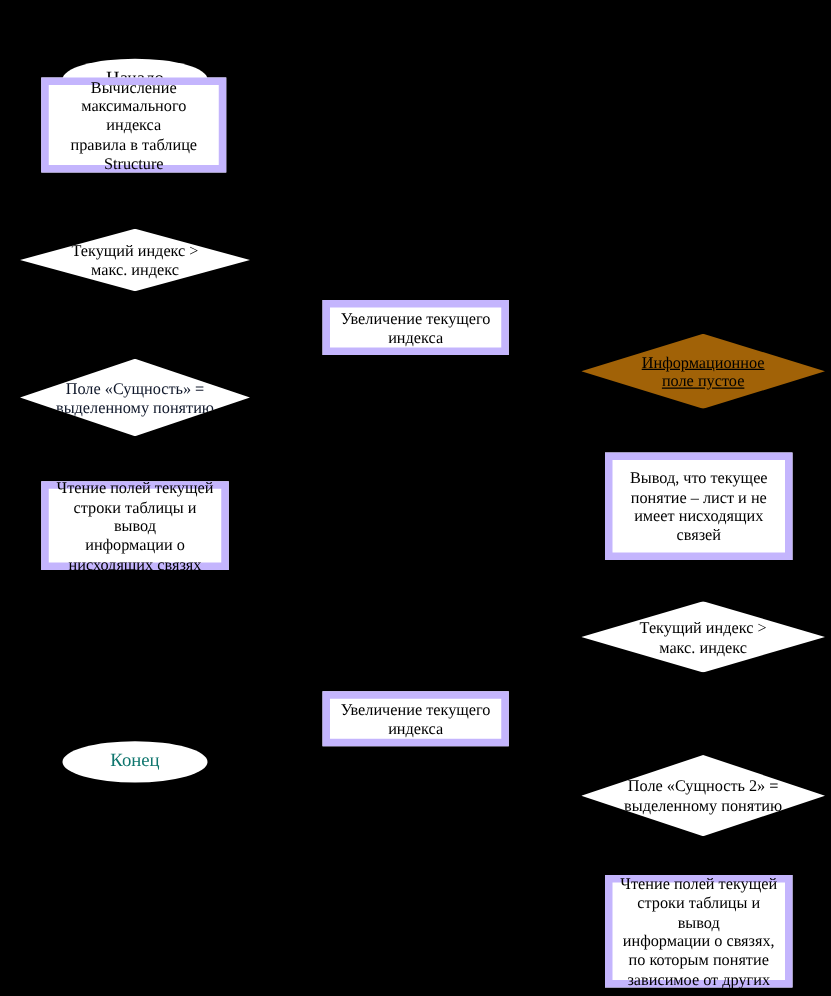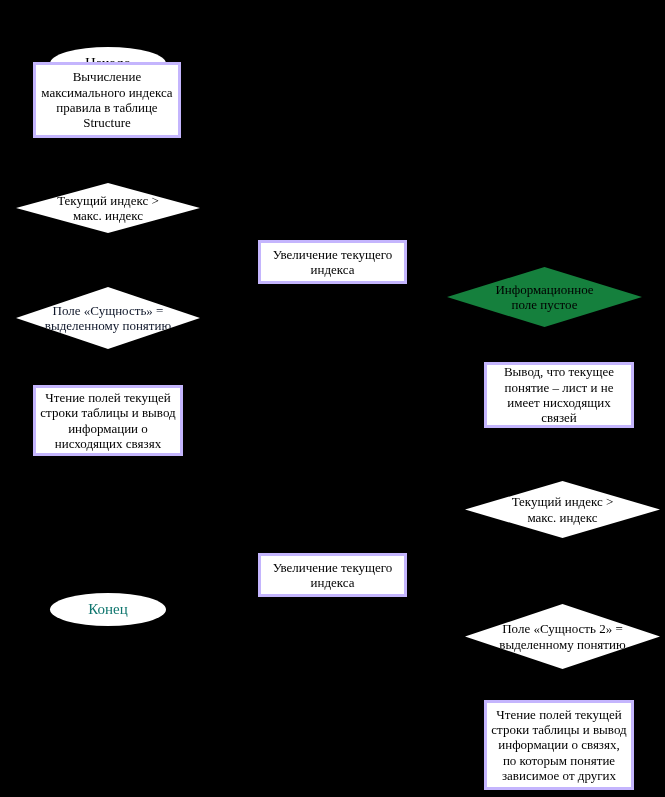--- a/index.html
+++ b/index.html
@@ -34,21 +34,21 @@
   
   .terminator {
     background: #ffffff;
     border-radius: 50%;
     font-size: 15px;
     margin-top: 32px;
   }
   
   .process {
     background: #ffffff;
-    border: 3px solid #c4b5fd;
+    border: 6px solid #c4b5fd;
     font-size: 13px;
   }
   
   .decision {
     background: #ffffff;
     -webkit-clip-path: polygon(50% 0%, 100% 50%, 50% 100%, 0% 50%);
     clip-path: polygon(50% 0%, 100% 50%, 50% 100%, 0% 50%);
     font-size: 13px;
   }
   .decision .txt {
@@ -86,25 +86,25 @@
       <span class="txt">Конец</span>
     </div>
     <div class="node process" style="left: 258px; top: 240px; width: 149px; height: 44px; background: rgb(255, 255, 255); color: rgb(0, 0, 0);">
       <span class="txt">Увеличение текущего
 индекса</span>
     </div>
     <div class="node process" style="left: 258px; top: 553px; width: 149px; height: 44px; background: rgb(255, 255, 255); color: rgb(0, 0, 0);">
       <span class="txt">Увеличение текущего
 индекса</span>
     </div>
-    <div class="node decision" style="left: 447px; top: 267px; width: 195px; height: 60px; background: #15803d; color: rgb(0, 0, 0);">
+    <div class="node decision" style="left: 465px; top: 267px; width: 195px; height: 60px; background: #a16207; color: rgb(0, 0, 0); text-decoration: underline;">
       <span class="txt">Информационное
 поле пустое</span>
     </div>
-    <div class="node process" style="left: 484px; top: 362px; width: 150px; height: 66px; background: rgb(255, 255, 255); color: rgb(0, 0, 0);">
+    <div class="node process" style="left: 484px; top: 362px; width: 150px; height: 86px; background: rgb(255, 255, 255); color: rgb(0, 0, 0);">
       <span class="txt">Вывод, что текущее
 понятие – лист и не
 имеет нисходящих
 связей</span>
     </div>
     <div class="node decision" style="left: 465px; top: 481px; width: 195px; height: 57px; background: rgb(255, 255, 255); color: rgb(0, 0, 0);">
       <span class="txt">Текущий индекс &gt;
 макс. индекс</span>
     </div>
     <div class="node decision" style="left: 465px; top: 604px; width: 195px; height: 65px; background: rgb(255, 255, 255); color: rgb(0, 0, 0);">

